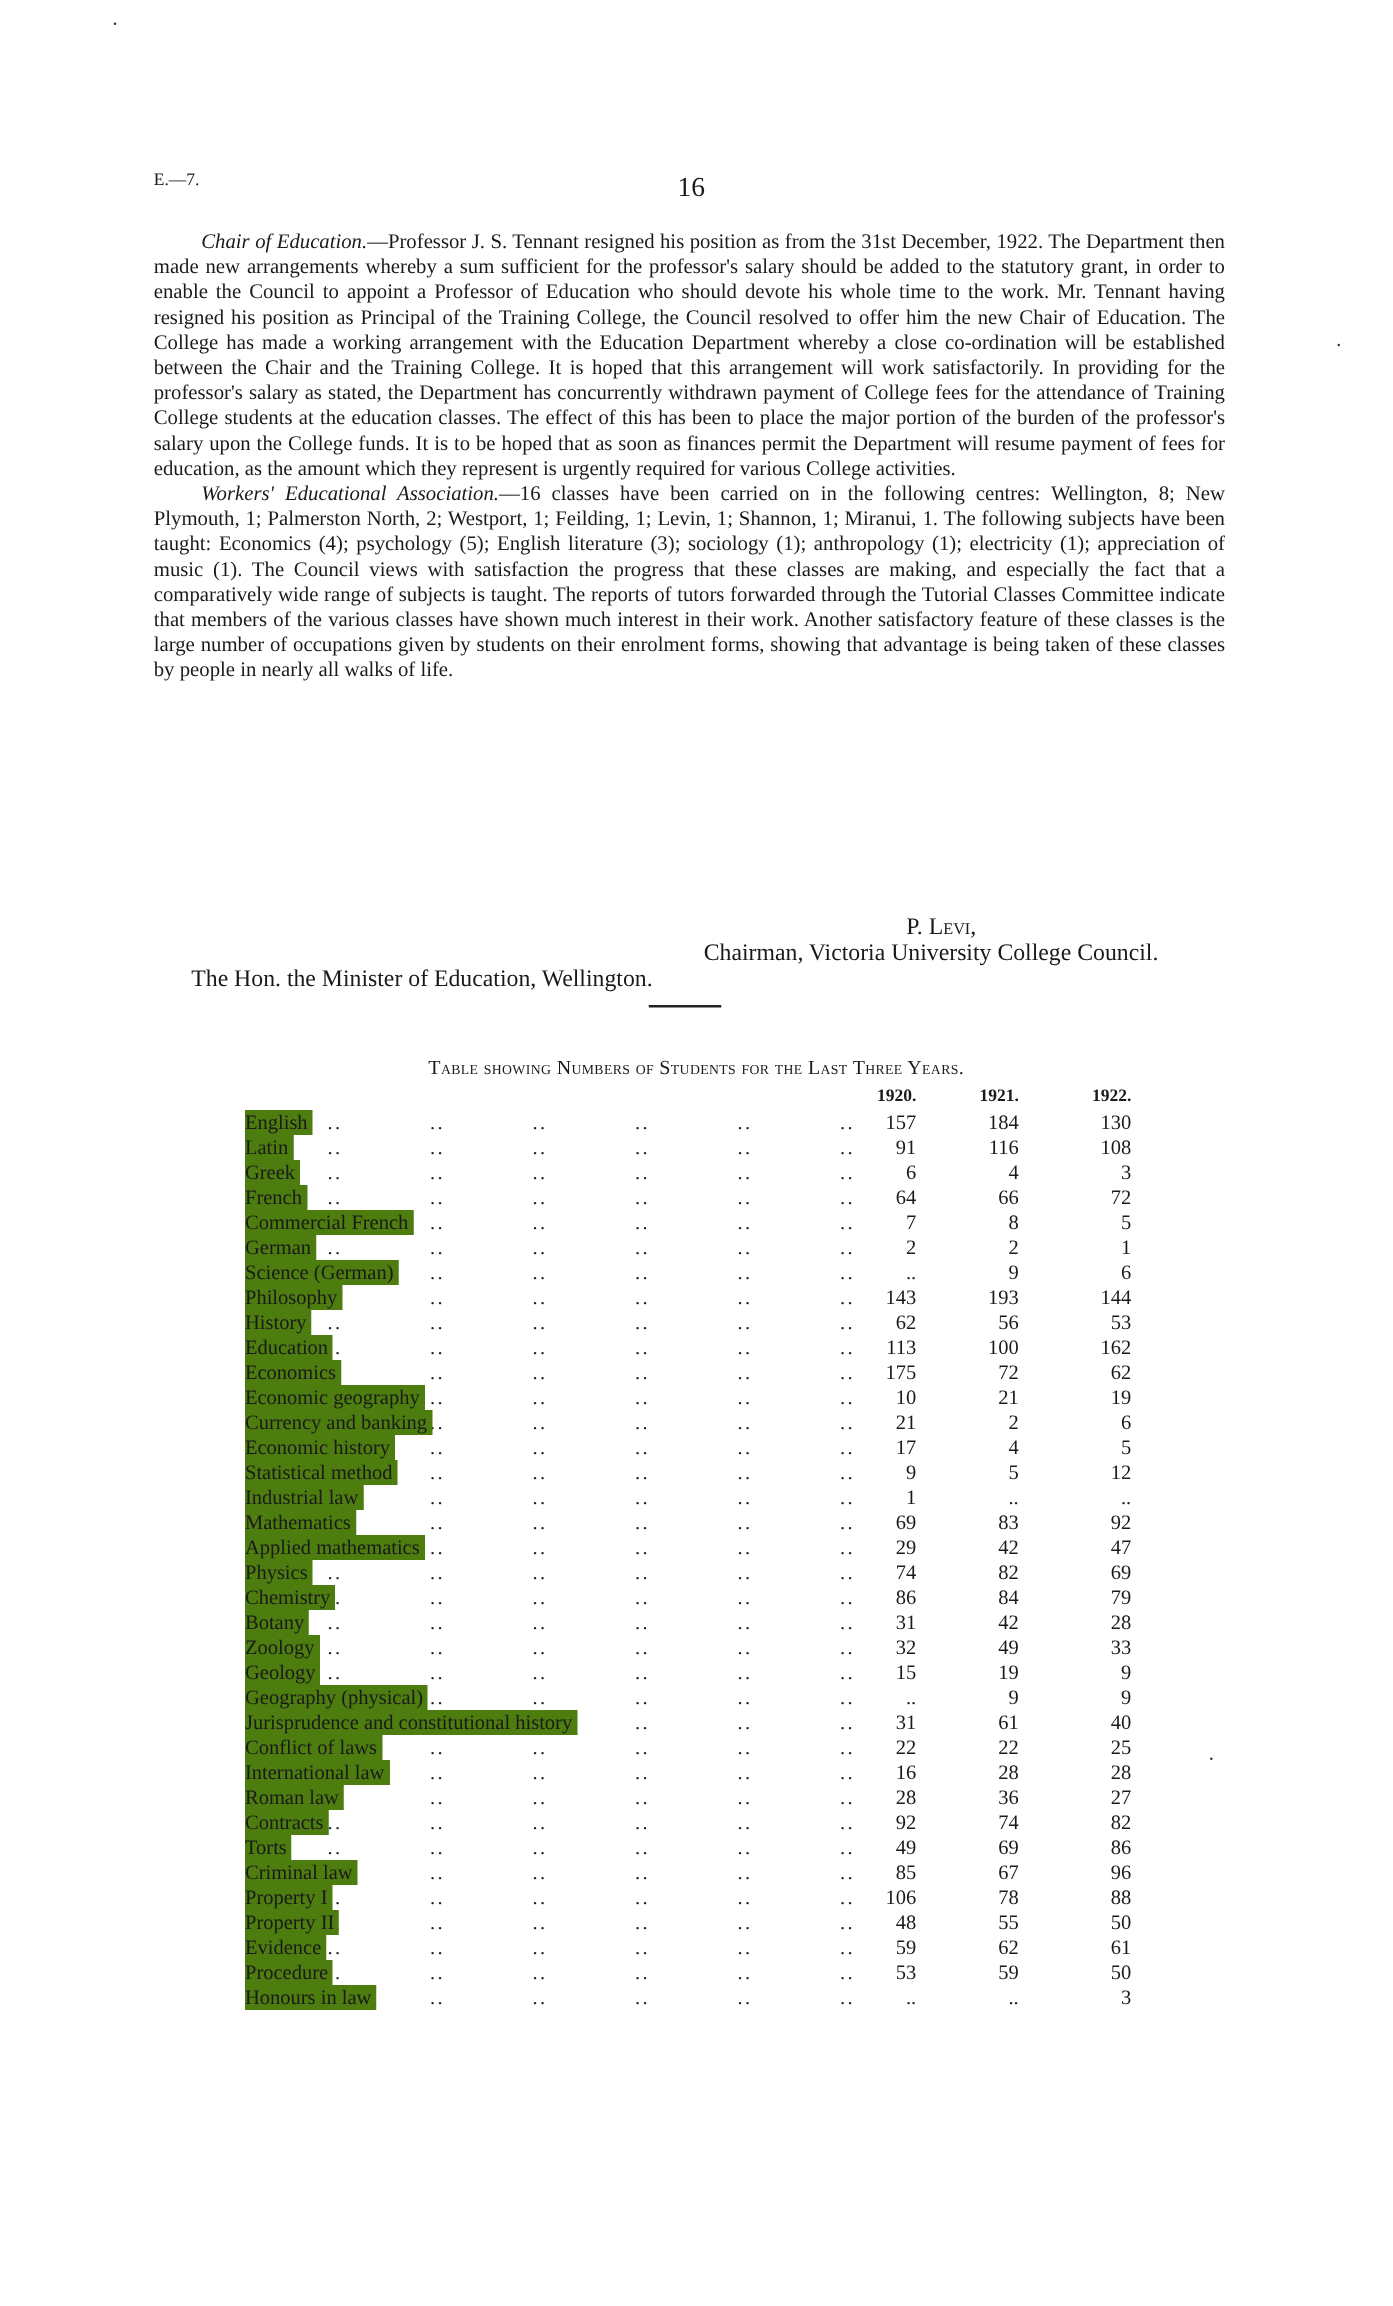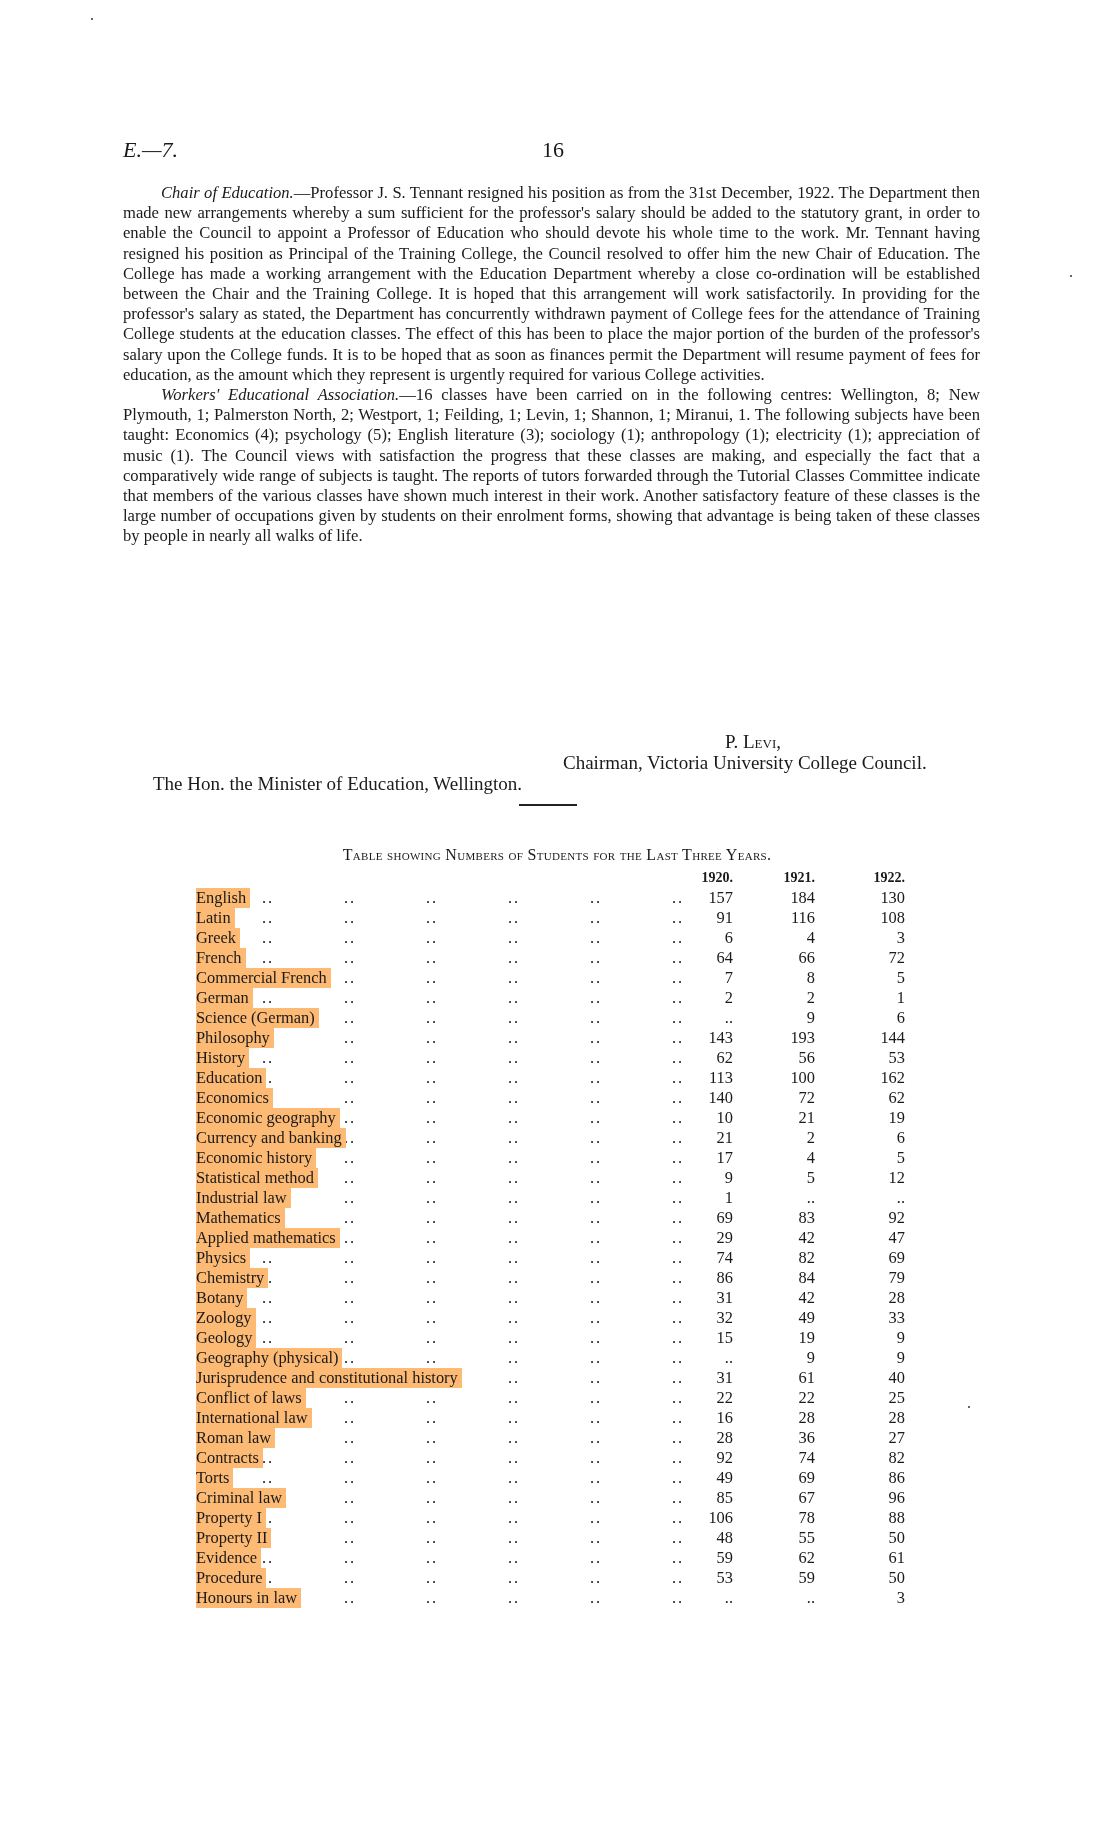--- a/index.html
+++ b/index.html
@@ -1,20 +1,20 @@
 <!DOCTYPE html>
 <html><head>
   <meta charset="utf-8">
   <style>
     html, body { margin: 0; padding: 0; background: #ffffff; }
     body {
       width: 1114px; height: 1845px; position: relative; overflow: hidden;
       font-family: "Liberation Serif", "DejaVu Serif", serif; color: #1a1a1a;
     }
-    .page-ref { position: absolute; left: 123px; top: 137px; font-size: 22px; font-style: italic; }
+    .page-ref { position: absolute; left: 123px; top: 137px; font-size: 14px; }
     .page-num { position: absolute; left: 542px; top: 137px; font-size: 22px; }
     .speck { position: absolute; width: 2px; height: 2px; background: #333; border-radius: 1px; }
     .body-text {
       position: absolute; left: 123px; top: 183px; width: 857px;
       font-size: 16.6px; line-height: 20.2px; text-align: justify;
     }
     .body-text p { margin: 0; text-indent: 0; }
     .body-text p.indent { text-indent: 38px; }
     .body-text .it { font-style: italic; }
     .signature { position: absolute; font-size: 19px; }
@@ -23,21 +23,21 @@
     .sig-title { left: 563px; top: 752px; }
     .addressee { left: 153px; top: 773px; }
     .divider { position: absolute; left: 519px; top: 804px; width: 58px; height: 2px; background: #222; }
     .table-title {
       position: absolute; left: 0; width: 1114px; top: 846px; text-align: center;
       font-size: 16px; font-variant: small-caps; letter-spacing: 0.3px;
     }
     .stats-table { position: absolute; left: 196px; top: 868px; width: 720px; }
     .row { position: relative; height: 20px; font-size: 16.4px; line-height: 20px; white-space: nowrap; }
     .header-row { height: 20px; font-size: 14px; font-weight: bold; }
-    .cell-subject { position: absolute; left: 0; top: 0; background: #fdba74; padding-right: 4px; z-index: 2; }
+    .cell-subject { position: absolute; left: 0; top: 0; background: #4d7c0f; padding-right: 4px; z-index: 2; }
     .leaders {
       position: absolute; left: 0; top: 0; width: 490px; height: 20px; z-index: 1;
       display: flex; justify-content: space-between; padding-left: 66px; box-sizing: border-box;
     }
     .leaders span { display: inline-block; width: 14px; letter-spacing: 2px; }
     .cell-num { position: absolute; top: 0; text-align: right; width: 60px; }
     .c1920 { left: 477px; }
     .c1921 { left: 559px; }
     .c1922 { left: 649px; }
     .header-row .cell-num { font-size: 14px; }
@@ -215,21 +215,21 @@
       <div class="row">
         <div class="leaders">
           <span>..</span>
           <span>..</span>
           <span>..</span>
           <span>..</span>
           <span>..</span>
           <span>..</span>
         </div>
         <span class="cell-subject">Economics</span>
-        <span class="cell-num c1920">140</span>
+        <span class="cell-num c1920">175</span>
         <span class="cell-num c1921">72</span>
         <span class="cell-num c1922">62</span>
       </div>
       <div class="row">
         <div class="leaders">
           <span>..</span>
           <span>..</span>
           <span>..</span>
           <span>..</span>
           <span>..</span>

